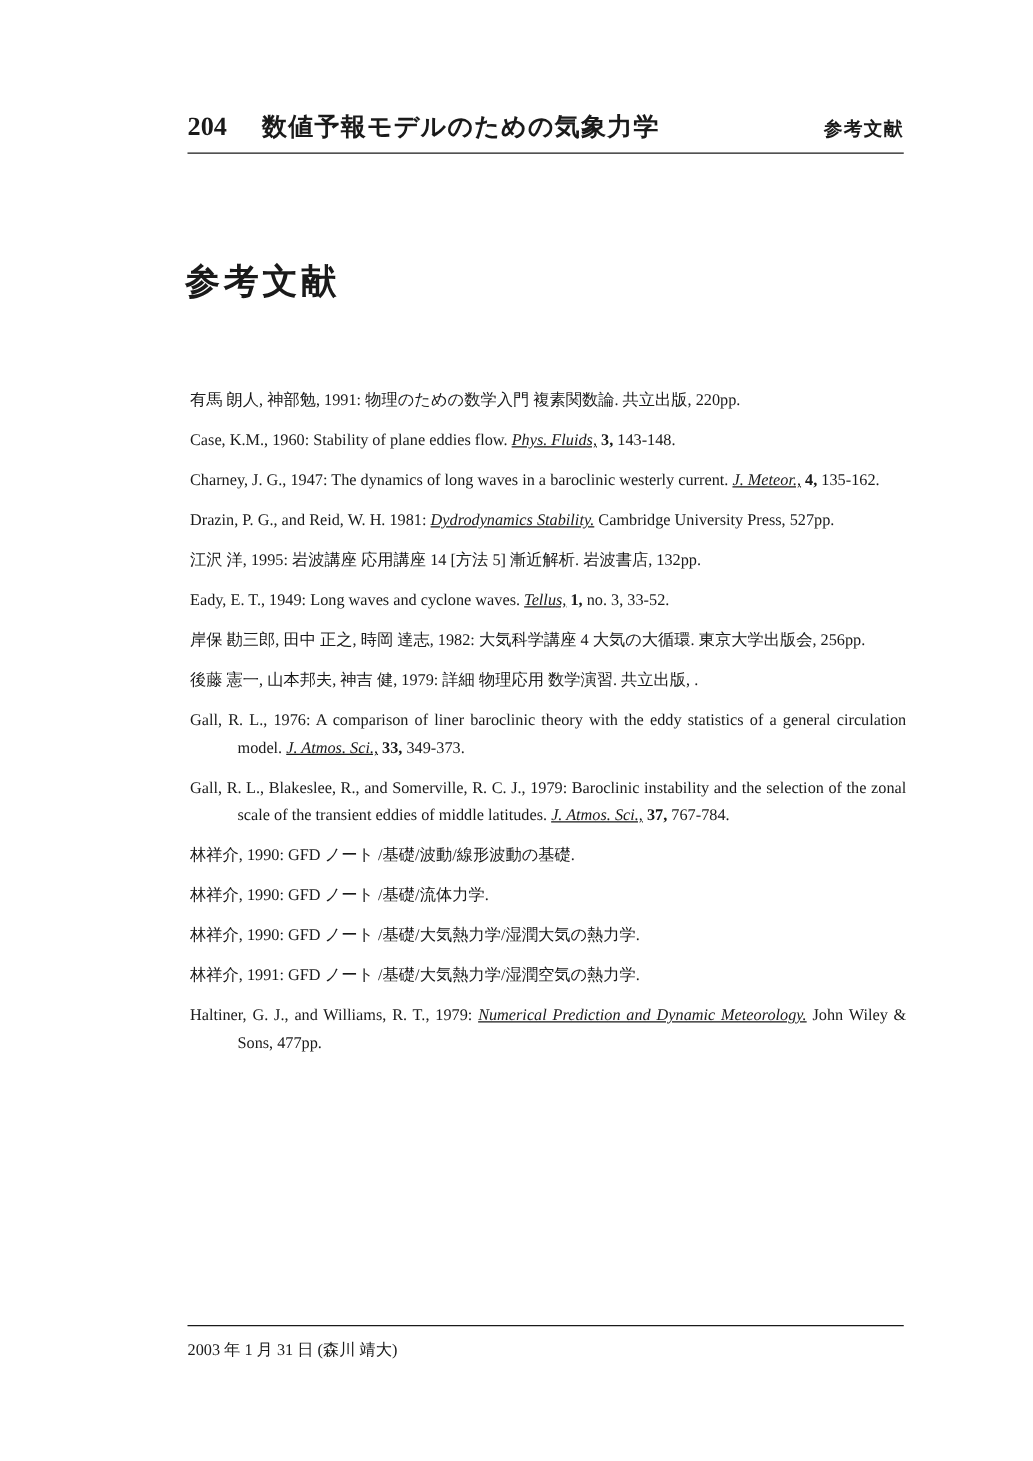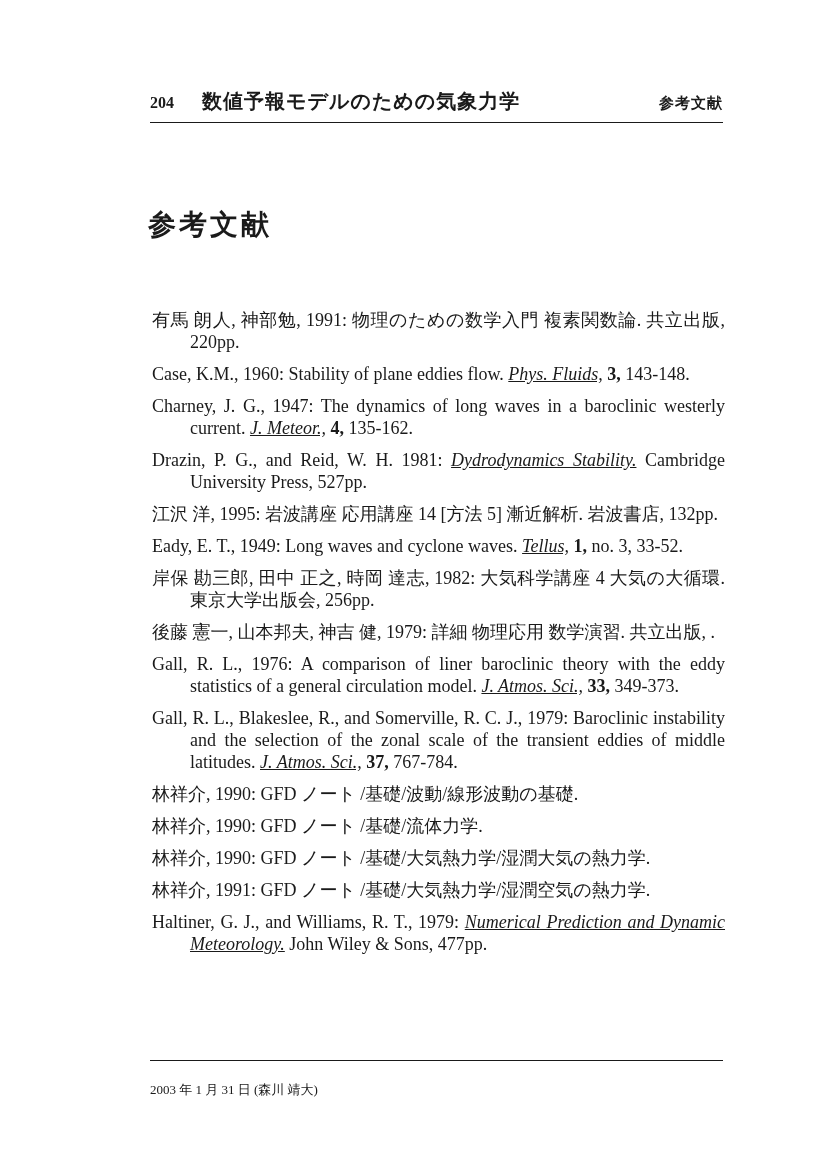--- a/index.html
+++ b/index.html
@@ -23,21 +23,21 @@
     top: 88px;
     width: 573px;
     display: flex;
     align-items: baseline;
     border-bottom: 1px solid #1a1a1a;
     padding-bottom: 7px;
   }
   .page-number {
     font-family: "Liberation Serif", serif;
     font-weight: bold;
-    font-size: 16px;
+    font-size: 21px;
   }
   .header-book-title {
     font-family: "Liberation Sans", sans-serif;
     font-weight: bold;
     font-size: 20px;
     letter-spacing: 1px;
     margin-left: 28px;
   }
   .header-spacer { flex: 1; }
   .header-section-label {
@@ -55,39 +55,39 @@
     font-weight: bold;
     font-size: 28px;
     letter-spacing: 3px;
   }
   
   .reference-list {
     position: absolute;
     left: 152px;
     top: 309px;
     width: 573px;
-    font-size: 18px;
+    font-size: 13px;
     line-height: 22px;
   }
   .ref-entry {
     margin: 0 0 10px 0;
     padding-left: 38px;
     text-indent: -38px;
     text-align: justify;
   }
   .it { font-style: italic; text-decoration: underline; }
   .bf { font-weight: bold; }
   
   .page-footer {
     position: absolute;
     left: 150px;
     top: 1060px;
     width: 573px;
     border-top: 1px solid #1a1a1a;
-    padding-top: 20px;
+    padding-top: 10px;
     font-size: 13px;
   }
 </style>
 </head>
 <body>
 
 <div class="page">
 
   <div class="running-header">
     <span class="page-number">204</span>

